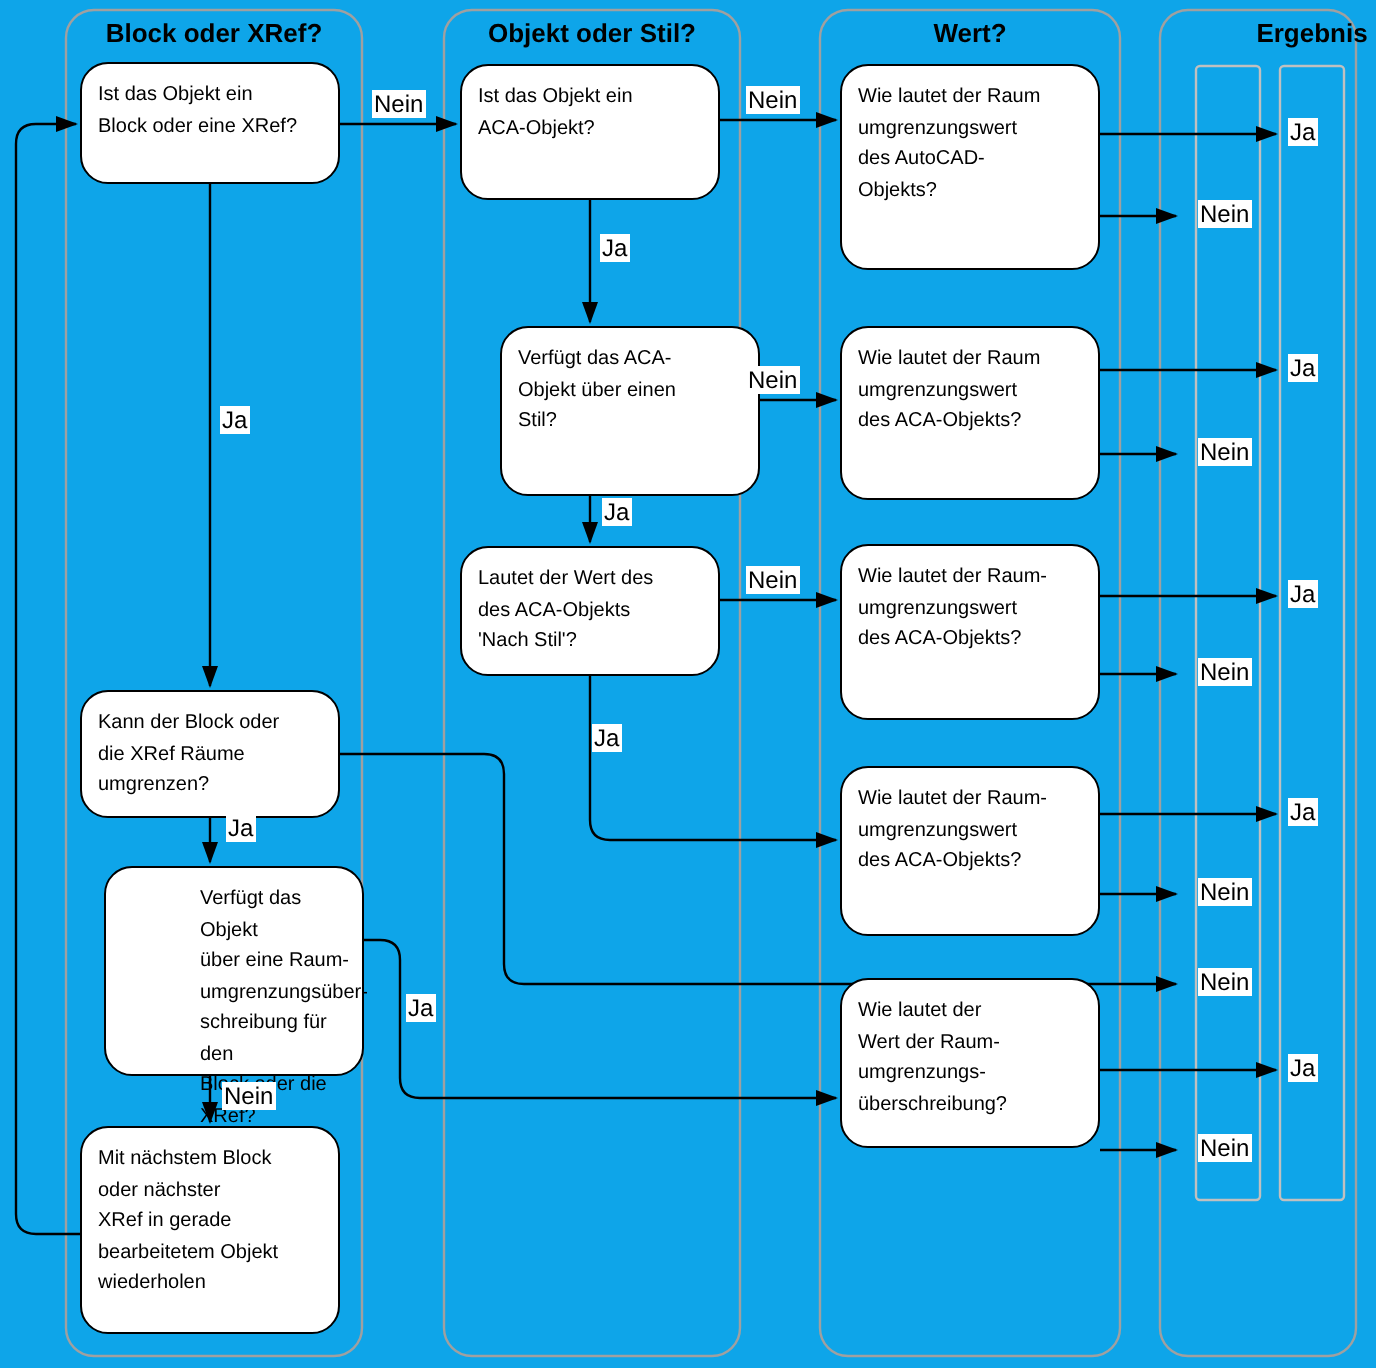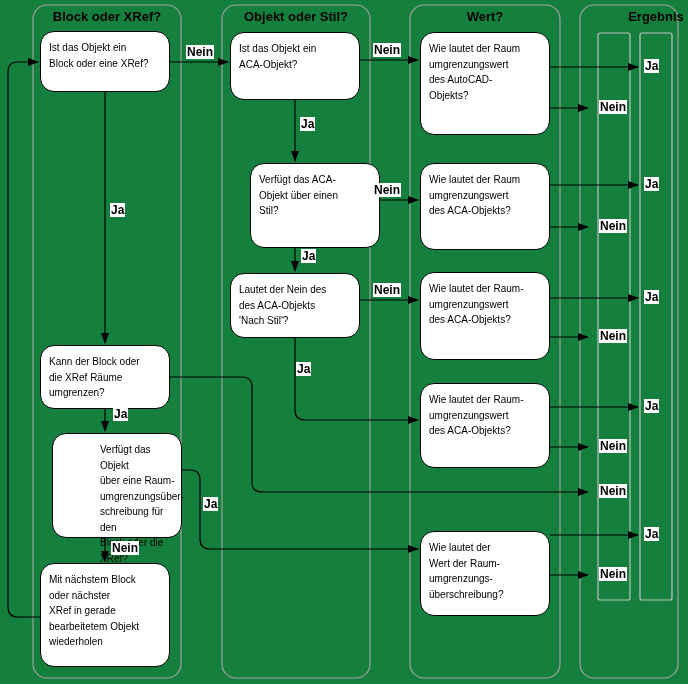--- a/index.html
+++ b/index.html
@@ -1,31 +1,31 @@
 <!DOCTYPE html>
 <html><head>
 <meta charset="utf-8">
 <style>
   html,body{margin:0;padding:0;background:#ffffff;}
   #stage{
-    position:relative;width:688px;height:684px;background:#15803d;
+    position:relative;width:688px;height:684px;background:#0ea5e9;
     font-family:"Liberation Sans",sans-serif;color:#000;overflow:hidden;
   }
   #wires{position:absolute;left:0;top:0;}
   .col-title{
     position:absolute;text-align:center;font-weight:bold;font-size:13px;
     letter-spacing:0px;
   }
   .node{
     position:absolute;background:#ffffff;border:1.5px solid #000000;
     border-radius:14px;font-size:10px;line-height:15.5px;
     padding:8px 4px 4px 8px;white-space:pre-line;box-sizing:border-box;
   }
   .lbl{
-    position:absolute;font-weight:bold;font-size:12px;line-height:14px;
+    position:absolute;font-weight:normal;font-size:12px;line-height:14px;
     background:#ffffff;padding:0 1px;
   }
 </style>
 </head>
 <body>
 
 <div id="stage">
 
   <svg id="wires" width="688" height="684" viewBox="0 0 688 684">
     <defs>
@@ -92,38 +92,38 @@
 oder nächster
 XRef in gerade
 bearbeitetem Objekt
 wiederholen</div>
 
   <div class="node" style="left:230px;top:32px;width:130px;height:68px;">Ist das Objekt ein
 ACA-Objekt?</div>
   <div class="node" style="left:230px;top:163px;width:130px;height:85px;margin-left:20px;">Verfügt das ACA-
 Objekt über einen
 Stil?</div>
-  <div class="node" style="left:230px;top:273px;width:130px;height:65px;">Lautet der Nein des
+  <div class="node" style="left:230px;top:273px;width:130px;height:65px;">Lautet der Wert des
 des ACA-Objekts
 'Nach Stil'?</div>
 
   <div class="node" style="left:420px;top:32px;width:130px;height:103px;">Wie lautet der Raum
 umgrenzungswert
 des AutoCAD-
 Objekts?</div>
   <div class="node" style="left:420px;top:163px;width:130px;height:87px;">Wie lautet der Raum
 umgrenzungswert
 des ACA-Objekts?</div>
   <div class="node" style="left:420px;top:272px;width:130px;height:88px;">Wie lautet der Raum-
 umgrenzungswert
 des ACA-Objekts?</div>
   <div class="node" style="left:420px;top:383px;width:130px;height:85px;">Wie lautet der Raum-
 umgrenzungswert
 des ACA-Objekts?</div>
-  <div class="node" style="left:420px;top:531px;width:130px;height:85px;">Wie lautet der
+  <div class="node" style="left:420px;top:489px;width:130px;height:85px;">Wie lautet der
 Wert der Raum-
 umgrenzungs-
 überschreibung?</div>
 
   <span class="lbl" style="left:186px;top:45px;">Nein</span>
   <span class="lbl" style="left:110px;top:203px;">Ja</span>
   <span class="lbl" style="left:113px;top:407px;">Ja</span>
   <span class="lbl" style="left:111px;top:541px;">Nein</span>
   <span class="lbl" style="left:203px;top:497px;">Ja</span>
   <span class="lbl" style="left:373px;top:43px;">Nein</span>

